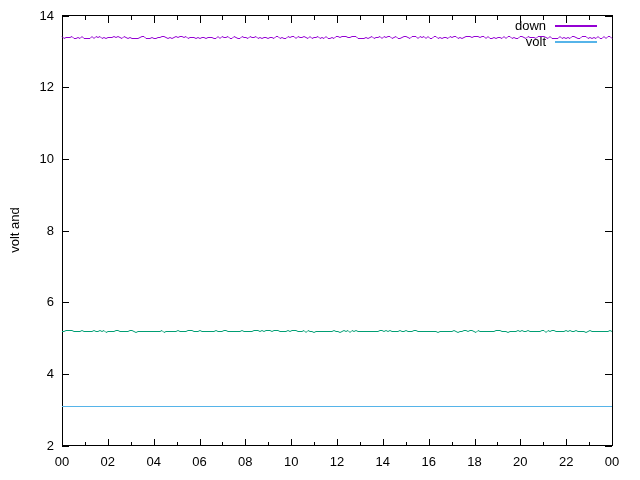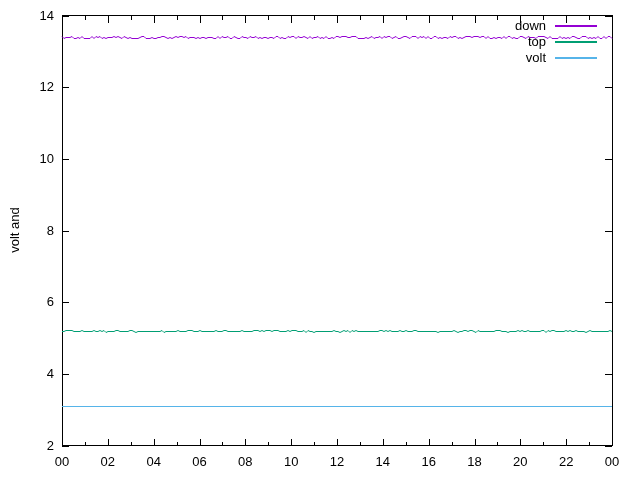--- a/index.html
+++ b/index.html
@@ -63,21 +63,17 @@
     </svg>
 
   <div class="ylabel">volt and</div>
 
   <div class="legend">
     <div class="legend-row">
       <span class="legend-label">down</span>
       <span class="legend-swatch" style="background: rgb(148, 0, 211);"></span>
     </div>
     <div class="legend-row">
-      <span class="legend-label">top</span>
-      <span class="legend-swatch" style="background: rgb(0, 158, 115);"></span>
-    </div>
-    <div class="legend-row">
       <span class="legend-label">volt</span>
       <span class="legend-swatch" style="background: rgb(86, 180, 233);"></span>
     </div>
   </div>
 </div>
 
 </body></html>

